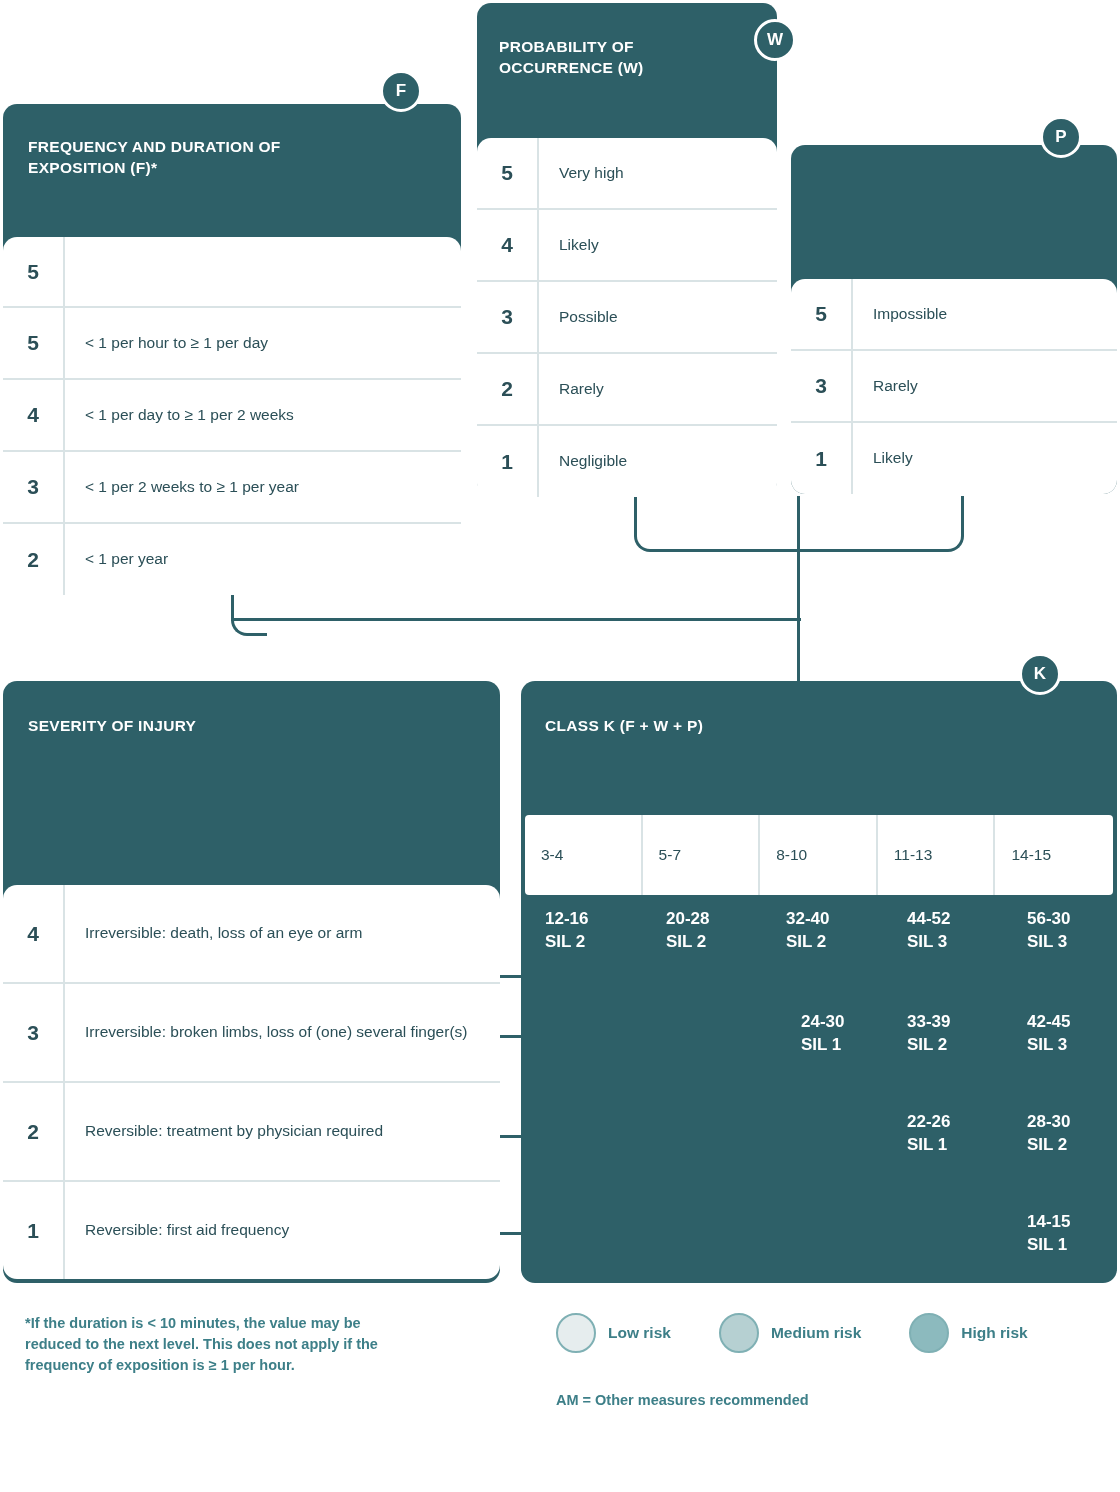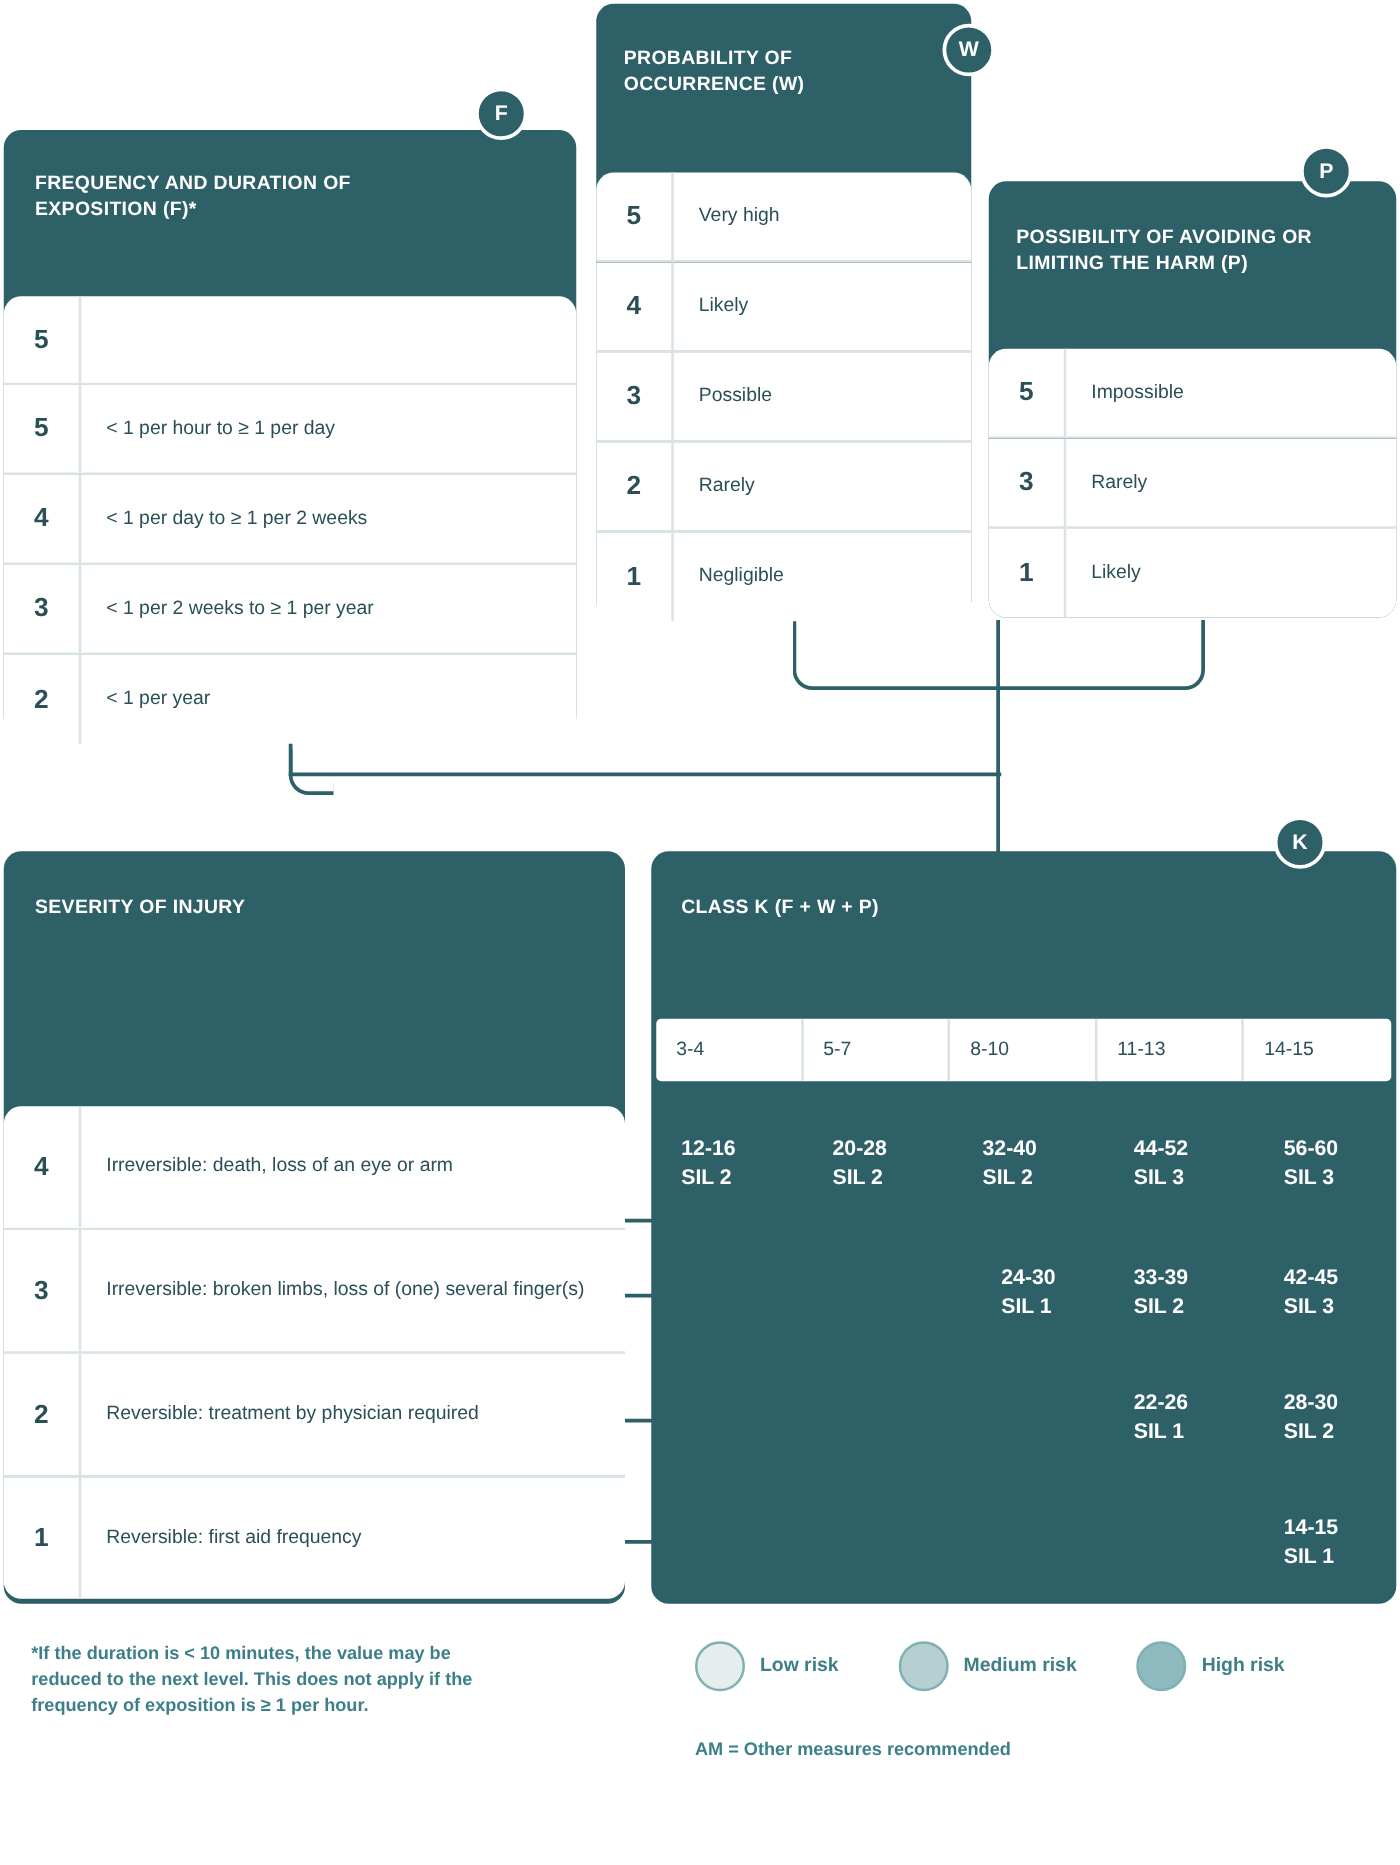--- a/index.html
+++ b/index.html
@@ -69,21 +69,21 @@
   
   .k-head{
     position:absolute;
     display:flex;
     background:#ffffff;
     border-radius:4px;
     overflow:hidden;
   }
   .k-head .cell{
     width:121px;
-    height:50px;
+    height:80px;
     display:flex;align-items:center;
     padding-left:16px;
     font-size:15.5px;color:#2b4f57;
     border-right:2px solid #d9e3e5;
     box-sizing:border-box;
   }
   .k-head .cell:last-child{border-right:none;}
   .k-grid{position:absolute;}
   .k-cell{
     position:absolute;
@@ -163,21 +163,20 @@
     </div>
     <div class="row" style="height:71px;">
       <div class="num">1</div>
       <div class="txt">Negligible</div>
     </div>
   </div>
 </div>
 <div class="badge" style="left:754px;top:19px;">W</div>
 
 <div class="panel" style="left:791px;top:145px;width:326px;height:349px;">
-  <div class="panel-title" style="left:22px;top:35px;width:260px;">POSSIBILITY OF AVOIDING OR LIMITING THE HARM (P)</div>
   <div class="rows rounded" style="top:134px;">
     <div class="row" style="height:72px;">
       <div class="num">5</div>
       <div class="txt">Impossible</div>
     </div>
     <div class="row" style="height:72px;">
       <div class="num">3</div>
       <div class="txt">Rarely</div>
     </div>
     <div class="row" style="height:71px;">
@@ -229,21 +228,21 @@
   <div class="k-grid" style="left:0;top:0;width:596px;height:482px;">
 
     <div class="k-cell" style="left:24px;top:227px;">12-16
 SIL 2</div>
     <div class="k-cell" style="left:145px;top:227px;">20-28
 SIL 2</div>
     <div class="k-cell" style="left:265px;top:227px;">32-40
 SIL 2</div>
     <div class="k-cell" style="left:386px;top:227px;">44-52
 SIL 3</div>
-    <div class="k-cell" style="left:506px;top:227px;">56-60
+    <div class="k-cell" style="left:506px;top:227px;">56-30
 SIL 3</div>
 
     <div class="k-cell" style="left:265px;top:330px;margin-left:15px;">24-30
 SIL 1</div>
     <div class="k-cell" style="left:386px;top:330px;">33-39
 SIL 2</div>
     <div class="k-cell" style="left:506px;top:330px;">42-45
 SIL 3</div>
 
     <div class="k-cell" style="left:386px;top:430px;">22-26

